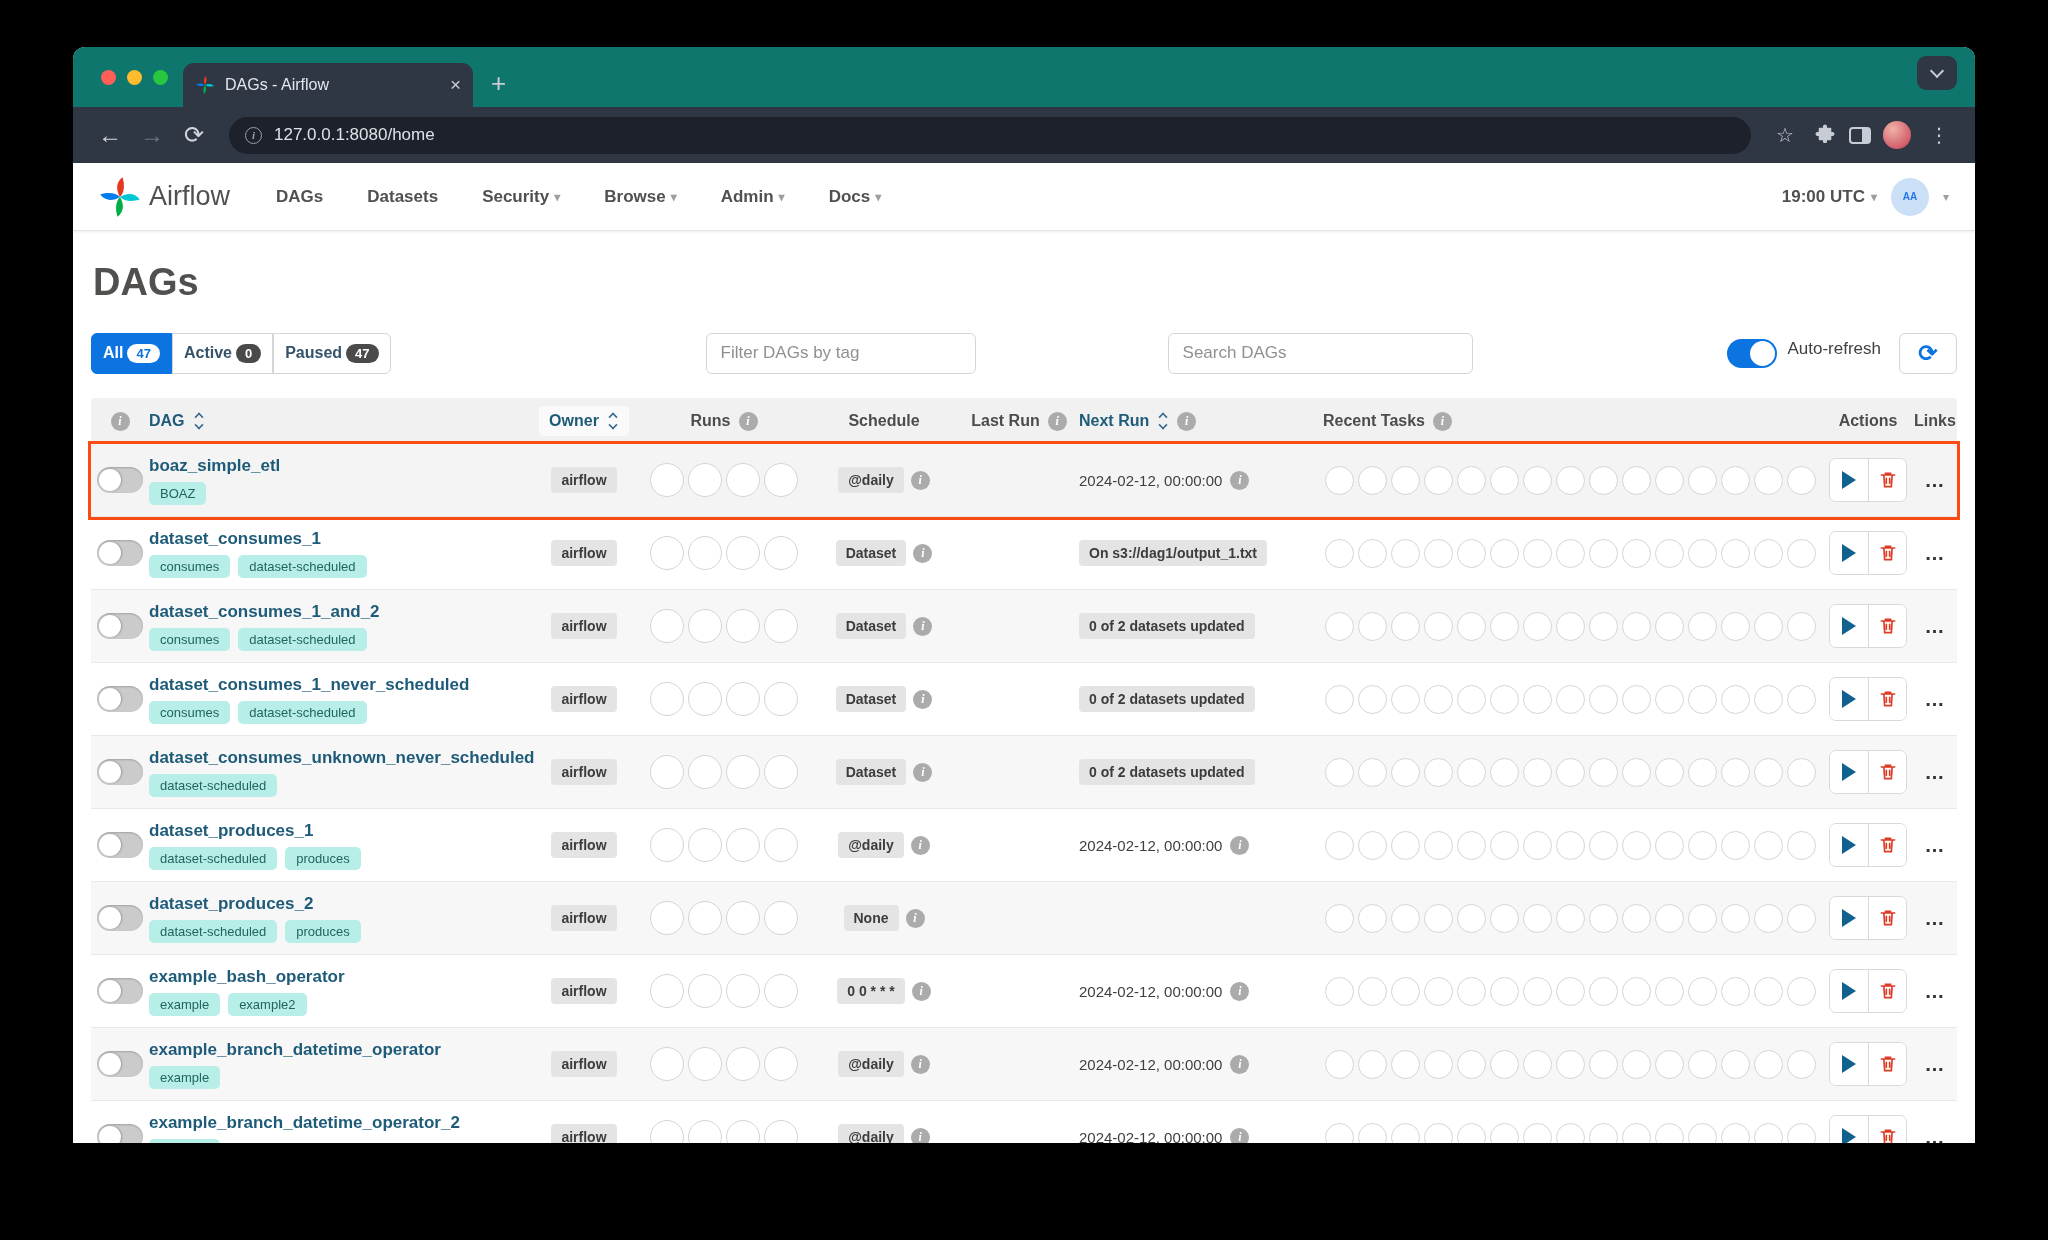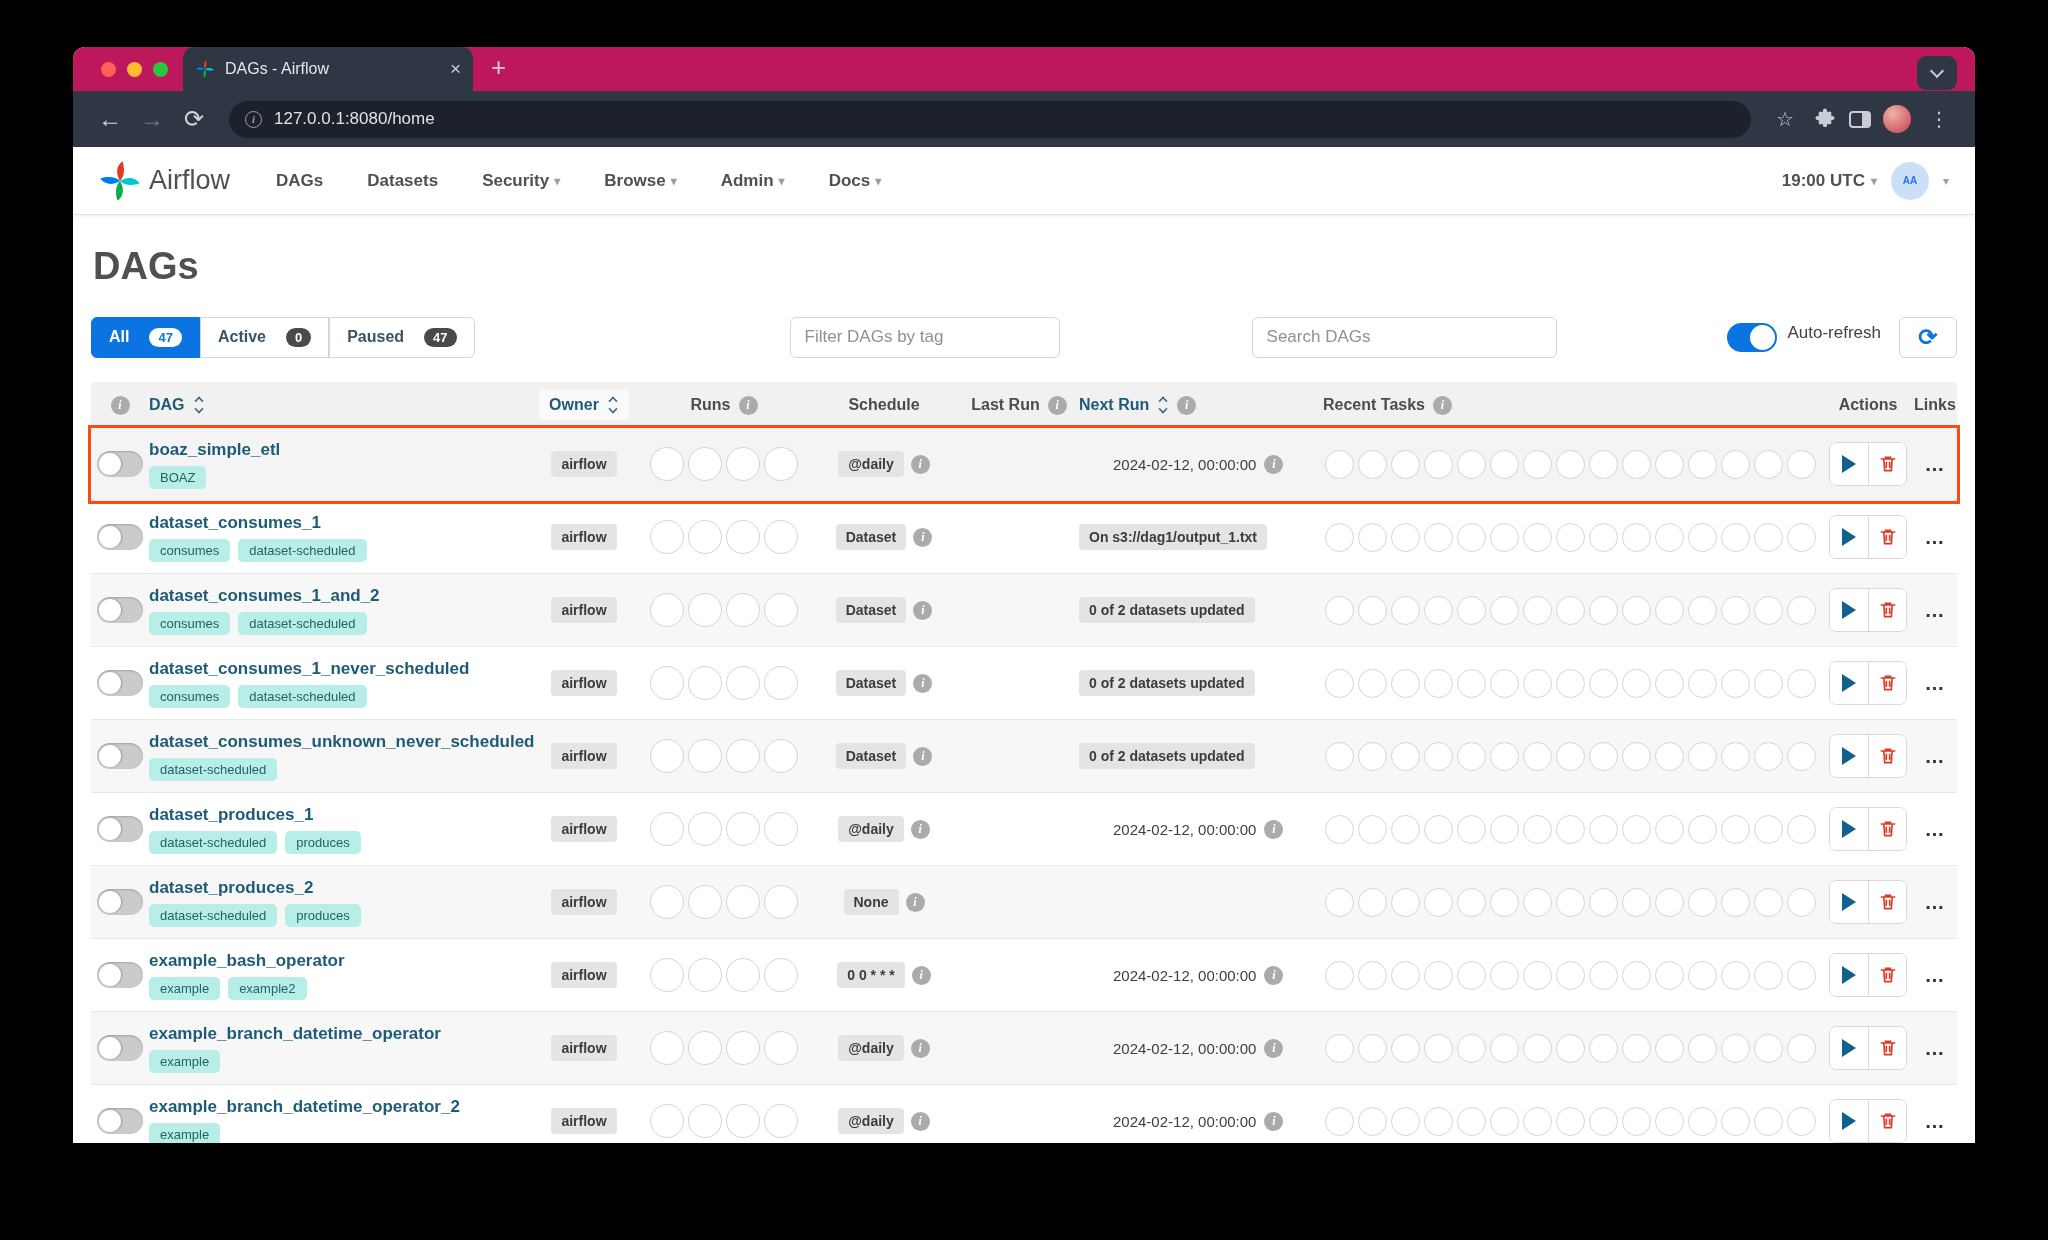--- a/index.html
+++ b/index.html
@@ -2,21 +2,21 @@
 <html><head>
 <meta charset="utf-8">
 <style>
   * { margin:0; padding:0; box-sizing:border-box; }
   html,body { width:2048px; height:1240px; background:#000; overflow:hidden;
     font-family:"Liberation Sans", sans-serif; }
   .window { position:absolute; left:73px; top:47px; width:1902px; height:1096px;
     border-radius:12px 12px 0 0; overflow:hidden; background:#fff; display:flex; flex-direction:column; }
 
   
-  .tabbar { height:44px; background:#be185d; display:flex; align-items:flex-end; flex-shrink:0; position:relative; }
+  .tabbar { height:60px; background:#0f766e; display:flex; align-items:flex-end; flex-shrink:0; position:relative; }
   .lights { display:flex; gap:11px; align-items:center; position:absolute; left:28px; top:0; bottom:0; }
   .light { width:15px; height:15px; border-radius:50%; }
   .light.red{background:#ff5f57;} .light.yellow{background:#febc2e;} .light.green{background:#29c73f;}
   .tab { margin-left:110px; width:290px; height:44px; background:#2f3644; border-radius:11px 11px 0 0;
     display:flex; align-items:center; padding:0 12px; gap:10px; }
   .tab-title { color:#e4e7ec; font-size:16px; flex:1; white-space:nowrap; overflow:hidden; }
   .tab-close { color:#c9cdd5; font-size:19px; cursor:default; }
   .newtab { color:#c9cdd5; font-size:26px; margin:0 0 8px 18px; }
   .tabchev { position:absolute; right:18px; top:9px; width:40px; height:34px; background:#2f3644;
     border-radius:9px; display:flex; align-items:center; justify-content:center; }
@@ -47,22 +47,22 @@
   .appnav-right { margin-left:auto; display:flex; align-items:center; gap:14px; }
   .clock { font-size:17px; font-weight:bold; color:#51504f; display:flex; gap:6px; align-items:center;}
   .user-avatar { width:38px; height:38px; border-radius:50%; background:#cbdff7; color:#2478e8;
     font-weight:bold; font-size:10px; display:flex; align-items:center; justify-content:center; }
 
   
   .content { flex:1; background:#fff; padding:0 18px; overflow:hidden; }
   h1.page-title { font-size:38px; font-weight:bold; color:#51504f; margin:30px 0 0 2px; }
   .filter-row { display:flex; align-items:center; margin-top:28px; height:42px; }
   .btn-group { display:flex; }
-  .fbtn { height:41px; padding:0 17px; border:1px solid #d5d5d5; background:#fff; display:flex; align-items:center;
-    gap:20px; font-size:16px; font-weight:bold; color:#35536b; cursor:pointer; }
+  .fbtn { height:41px; padding:0 11px; border:1px solid #d5d5d5; background:#fff; display:flex; align-items:center;
+    gap:4px; font-size:16px; font-weight:bold; color:#35536b; cursor:pointer; }
   .fbtn:first-child{ border-radius:6px 0 0 6px; }
   .fbtn:last-child{ border-radius:0 6px 6px 0; }
   .fbtn.active { background:#0b74e0; border-color:#0b74e0; color:#fff; }
   .fcount { border-radius:11px; padding:2px 9px; font-size:13px; font-weight:bold; background:#4a4a4a; color:#fff; }
   .fbtn.active .fcount { background:#fff; color:#0b74e0; }
   .filter-input { height:41px; border:1px solid #d5d5d5; border-radius:6px; font-size:17px; padding:0 14px;
     color:#444; font-family:"Liberation Sans",sans-serif; }
   .filter-input::placeholder { color:#909090; }
   #tagFilter { width:270px; margin-left:315px; }
   #dagSearch { width:305px; margin-left:192px; }
@@ -102,21 +102,21 @@
   .tags { display:flex; gap:8px; }
   .tag { background:#b7efe8; color:#22645e; font-size:13px; padding:4px 11px; border-radius:5px; cursor:pointer;}
   .c3, .c4, .c5, .c9, .c10 { justify-content:center; }
   .badge { background:#e4e4e4; color:#3c3c3c; font-size:14px; font-weight:bold; padding:5px 10px; border-radius:4px; white-space:nowrap;}
   .circles { display:flex; gap:4px; }
   .circle { border:1.5px solid #d2d5d9; background:#fff; border-radius:50%; }
   .circle.run { width:34px; height:34px; }
   .circle.recent { width:29px; height:29px; }
   .c5 .info-i { margin-left:7px; }
   .c7 { gap:8px; padding-right:6px; }
-  .next-text { font-size:15px; color:#3f3f3f; white-space:nowrap;margin-left:34px; }
+  .next-text { font-size:15px; color:#3f3f3f; white-space:nowrap; }
   .c8 { padding-left:2px; }
   .action-group { display:flex; border:1px solid #d9d9d9; border-radius:7px; overflow:hidden; background:#fff; }
   .abtn { width:38px; height:42px; display:flex; align-items:center; justify-content:center; background:#fff; cursor:pointer;}
   .abtn + .abtn { border-left:1px solid #d9d9d9; }
   .play-tri { width:0; height:0; border-left:14px solid #11618f; border-top:9px solid transparent; border-bottom:9px solid transparent; }
   .links-dots { font-size:20px; font-weight:bold; color:#333; letter-spacing:1px; cursor:pointer; }
 </style>
 <title>DAGs - Airflow</title></head>
 <body>
 

